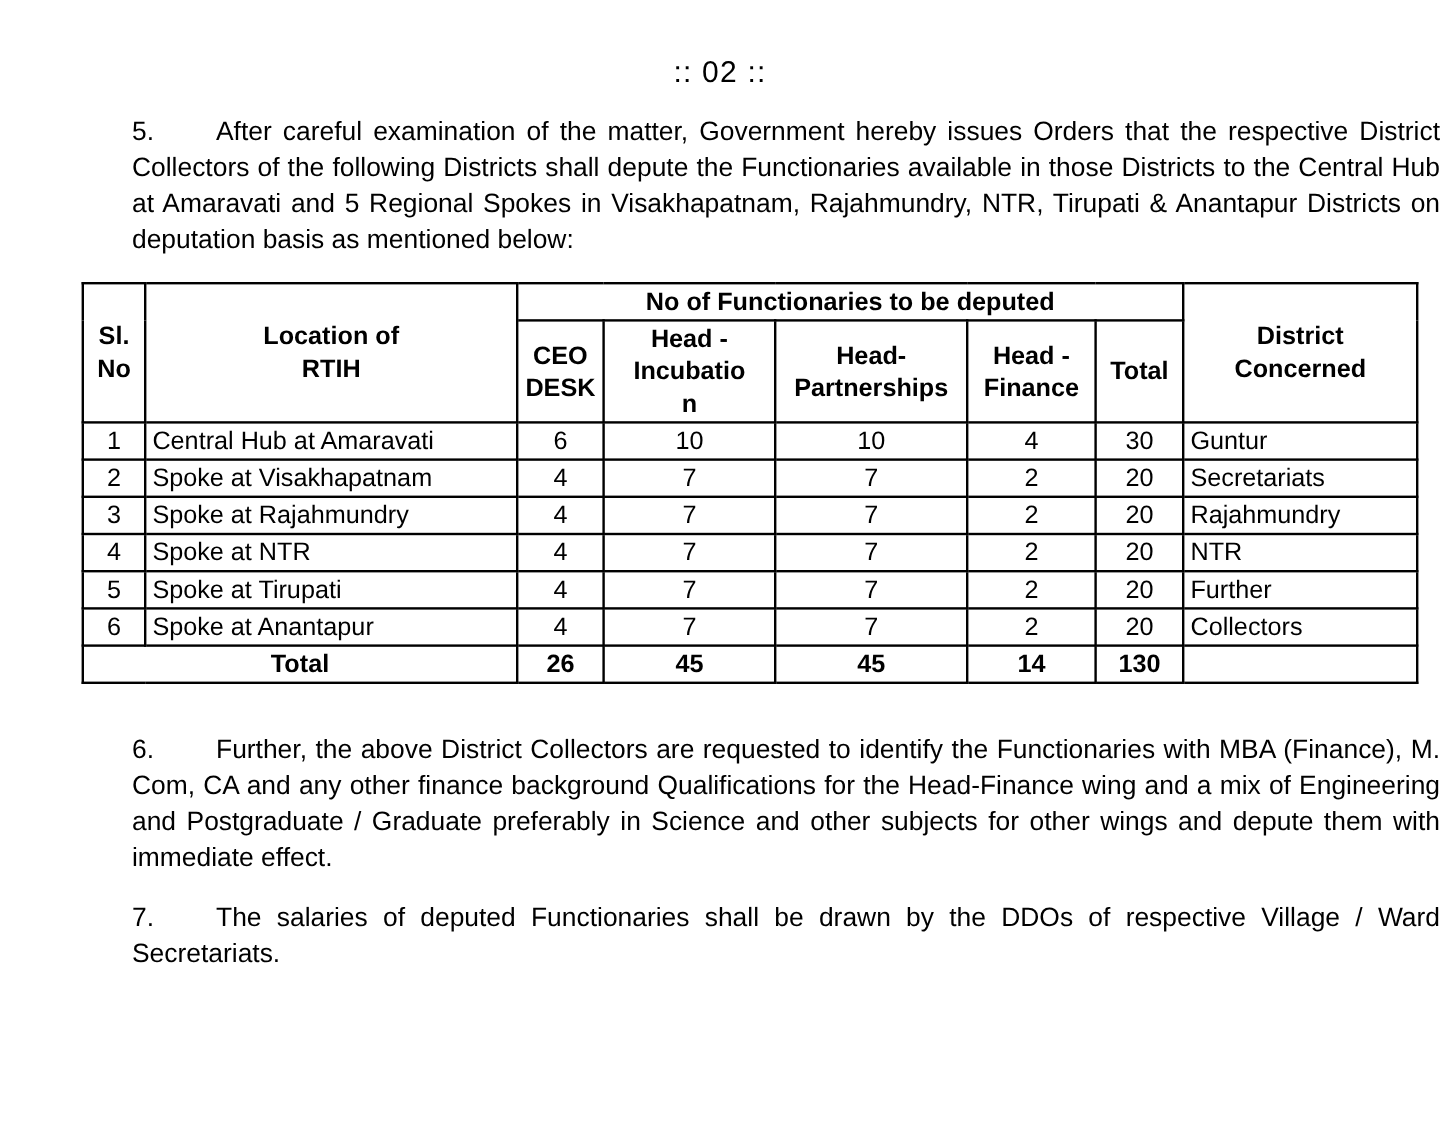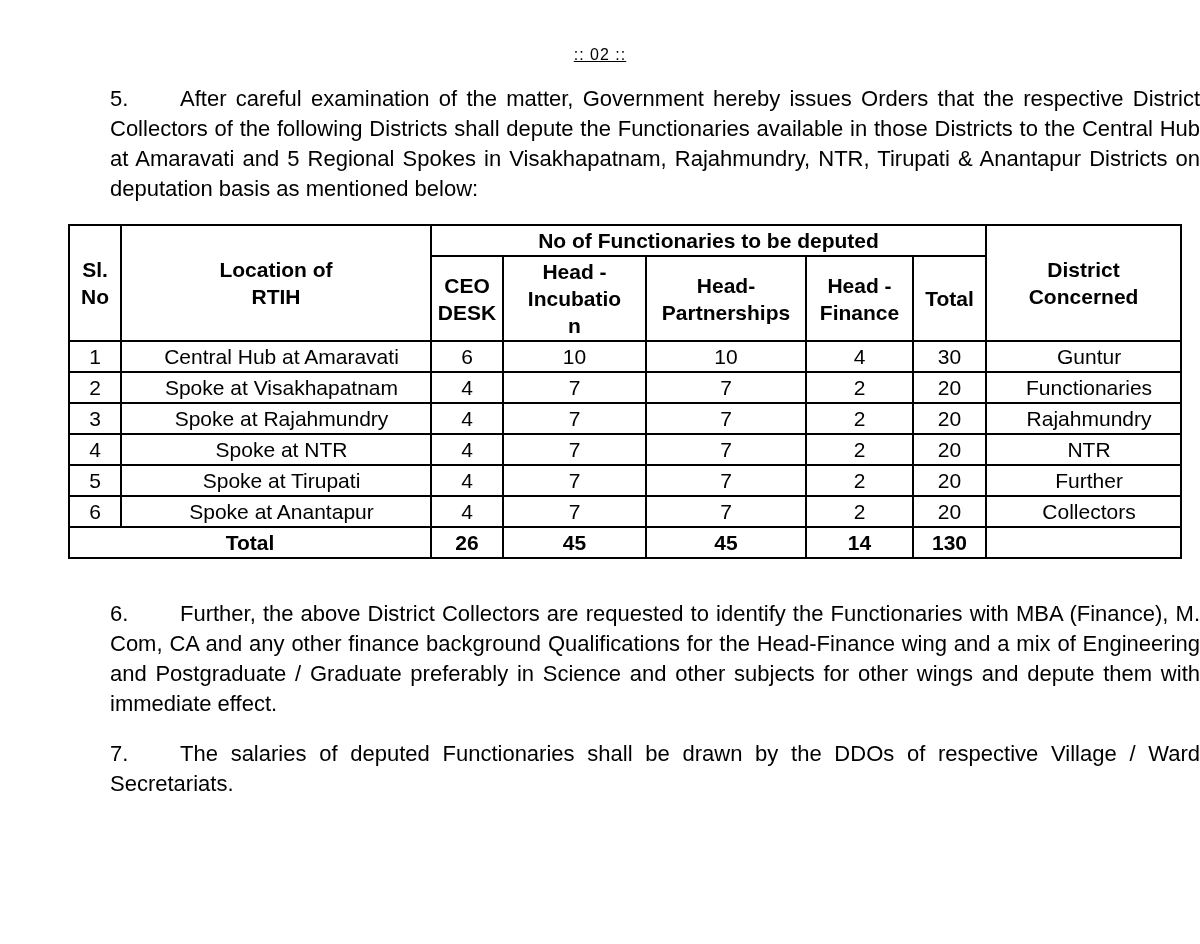--- a/index.html
+++ b/index.html
@@ -13,23 +13,22 @@
     font-size: 22px;
   }
   .page {
     width: 1200px;
     height: 944px;
     padding-top: 46px;
     position: relative;
   }
   .page-number {
     text-align: center;
-    font-size: 16px;
+    font-size: 25px;
     letter-spacing: 1px;
-    text-decoration: underline;
   }
   .para {
     margin-left: 110px;
     text-align: justify;
     line-height: 30px;
   }
   .para .pnum {
     display: inline-block;
     width: 70px;
     text-align: left;
@@ -53,22 +52,22 @@
     vertical-align: middle;
     line-height: 27px;
     overflow: hidden;
   }
   .func-table th {
     font-weight: bold;
     white-space: pre-line;
     text-align: center;
   }
   .func-table td.cell-loc, .func-table td.cell-dist {
-    text-align: center;
-    padding-left: 15px;
+    text-align: left;
+    padding-left: 5px;
   }
   .func-table tr.total-row td { font-weight: bold; }
 </style>
 </head>
 <body>
 
 <div class="page">
 
   <div class="page-number">:: 02 ::</div>
 
@@ -119,21 +118,21 @@
         <td class="cell-dist">Guntur</td>
       </tr>
       <tr>
         <td>2</td>
         <td class="cell-loc">Spoke at Visakhapatnam</td>
         <td>4</td>
         <td>7</td>
         <td>7</td>
         <td>2</td>
         <td>20</td>
-        <td class="cell-dist">Functionaries</td>
+        <td class="cell-dist">Secretariats</td>
       </tr>
       <tr>
         <td>3</td>
         <td class="cell-loc">Spoke at Rajahmundry</td>
         <td>4</td>
         <td>7</td>
         <td>7</td>
         <td>2</td>
         <td>20</td>
         <td class="cell-dist">Rajahmundry</td>

